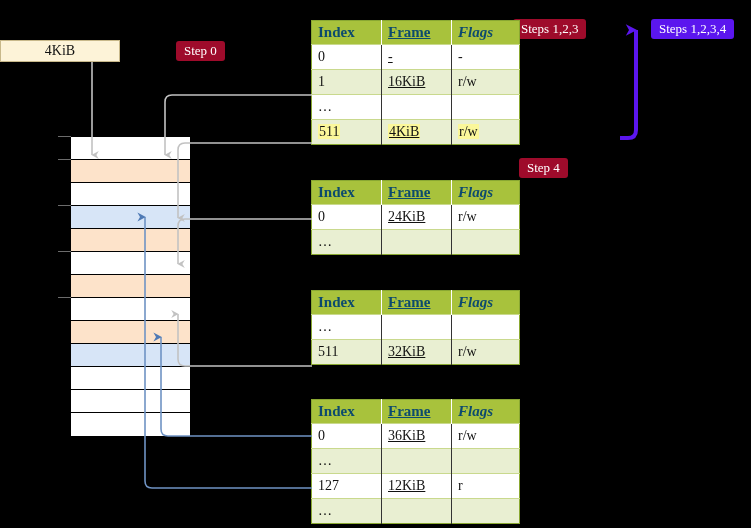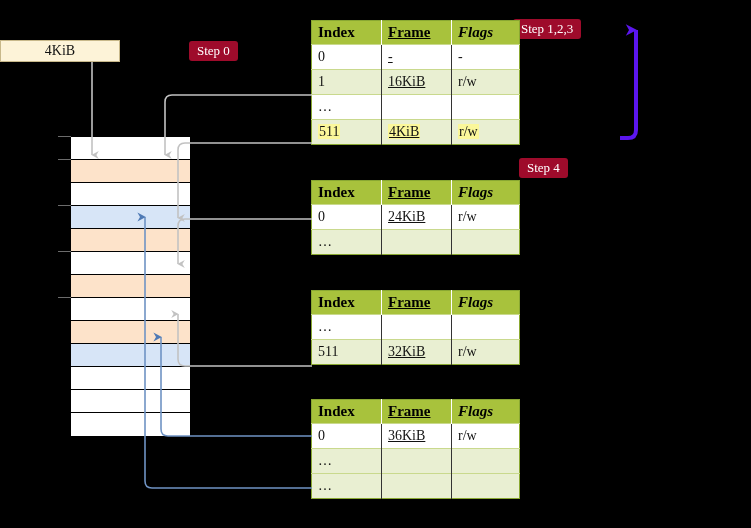--- a/index.html
+++ b/index.html
@@ -30,21 +30,21 @@
     display:inline-block;
     padding:2px 8px 3px 8px;
     font-size:13px;
     color:#ffffff;
     border-radius:3px;
     white-space:nowrap;
     line-height:15px;
   }
   .badge-red{background:#9e0b2b;}
   .badge-blue{background:#5b16ee;}
-  #step0-badge{left:189px;top:41px;text-align:center;}
+  #step0-badge{left:176px;top:41px;text-align:center;}
   #step4-badge{left:519px;top:158px;}
   #steps123-badge{left:513px;top:19px;}
   #steps1234-badge{left:651px;top:19px;}
 
   
   .memgrid{
     left:70px;top:136px;width:121px;height:278px;
     box-sizing:border-box;
     border:1px solid #000;
     background:#ffffff;
@@ -68,21 +68,21 @@
   .ptable{
     border-collapse:collapse;
     border:1px solid #8aa832;
     font-size:14px;
     color:#111;
     background:#ffffff;
     table-layout:fixed;
   }
   .ptable th{
     background:#a8c23c;
-    color:#000000;
+    color:#0c4a6e;
     font-weight:bold;
     text-align:left;
     padding:2px 6px 3px 6px;
     border-right:1px solid #ffffff;
     font-size:15px;
     line-height:18px;
   }
   .ptable th:last-child{border-right:none;font-style:italic;}
   .ptable td{
     padding:2px 6px 3px 6px;
@@ -119,21 +119,24 @@
     <span>4KiB</span>
   </div>
 
   <div class="abs" id="step0-badge">
     <span class="badge badge-red">Step 0</span>
   </div>
   <div class="abs" id="step4-badge">
     <span class="badge badge-red">Step 4</span>
   </div>
   <div class="abs" id="steps123-badge">
-    <span class="badge badge-red">Step 1,2,3</span>
+    <span class="badge badge-red">Steps 1,2,3</span>
+  </div>
+  <div class="abs" id="steps1234-badge">
+    <span class="badge badge-blue">Steps 1,2,3,4</span>
   </div>
 
   <div class="abs memgrid" id="memgrid">
       <div class="memrow c-white" style="top: 0px;"></div>
       <div class="memrow c-peach" style="top: 23px;"></div>
       <div class="memrow c-white" style="top: 46px;"></div>
       <div class="memrow c-blue" style="top: 69px;"></div>
       <div class="memrow c-peach" style="top: 92px;"></div>
       <div class="memrow c-white" style="top: 115px;"></div>
       <div class="memrow c-peach" style="top: 138px;"></div>
@@ -237,20 +240,25 @@
         <tr class="odd">
           <td class="col-idx">0</td>
           <td class="col-frm">36KiB</td>
           <td class="col-flg">r/w</td>
         </tr>
         <tr class="even">
           <td class="col-idx">…</td>
           <td class="col-frm"></td>
           <td class="col-flg"></td>
         </tr>
+        <tr class="odd">
+          <td class="col-idx">127</td>
+          <td class="col-frm">12KiB</td>
+          <td class="col-flg">r</td>
+        </tr>
         <tr class="even">
           <td class="col-idx">…</td>
           <td class="col-frm"></td>
           <td class="col-flg"></td>
         </tr>
       </tbody>
     </table>
 
   <svg id="wires" viewBox="0 0 751 528">
     <defs>

